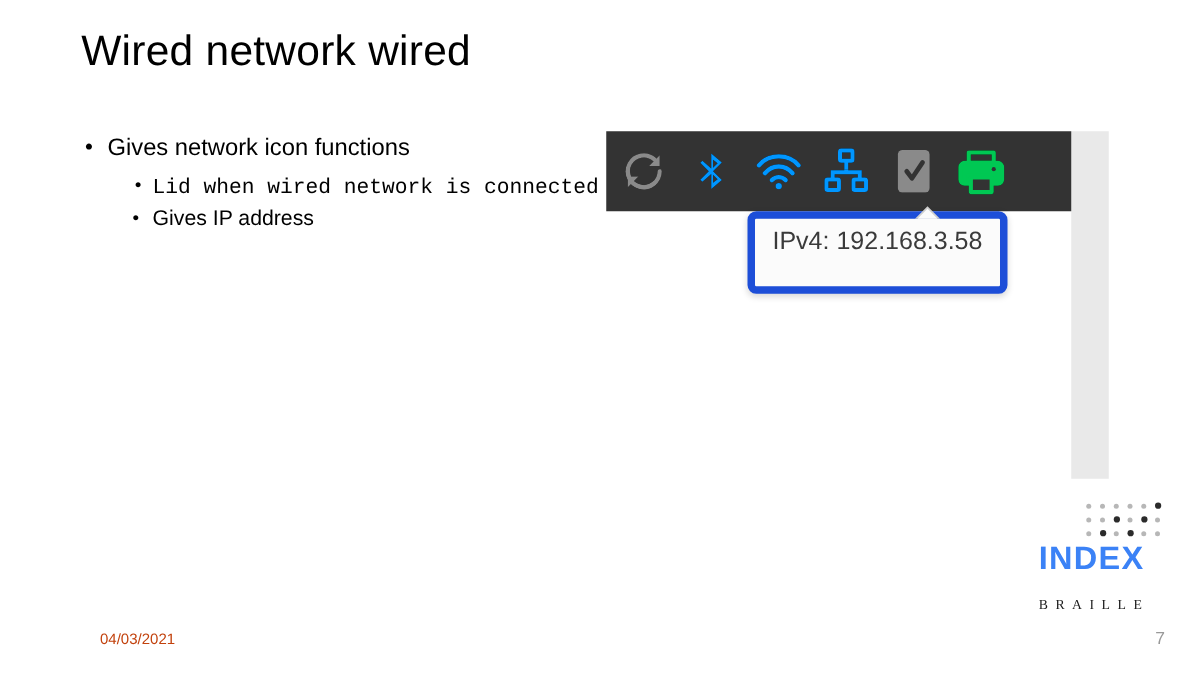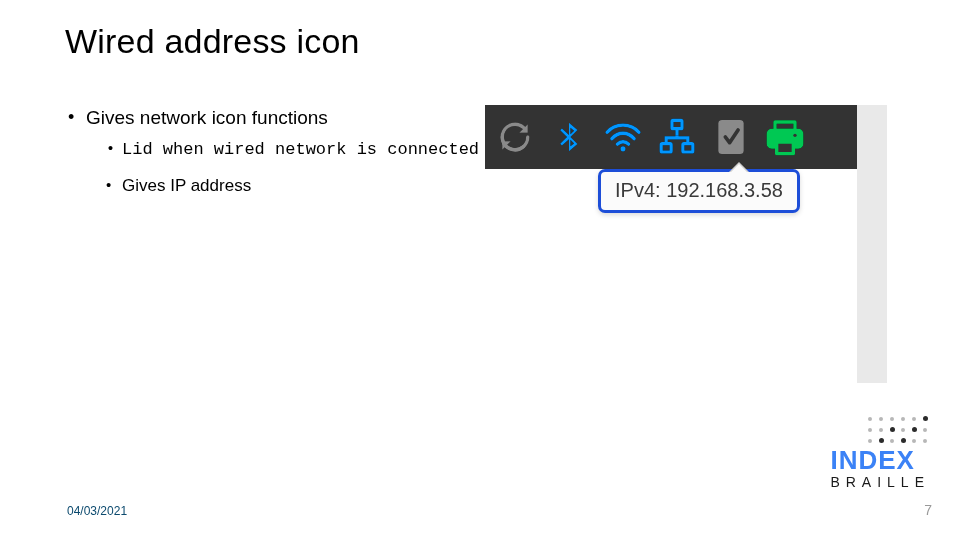--- a/index.html
+++ b/index.html
@@ -27,21 +27,20 @@
     content: "•";
     display: inline-block;
     width: 18px;
     margin-left: 0;
     font-size: 18px;
     vertical-align: 1px;
   }
   .bullet-l2 {
     font-size: 17px;
     margin-left: 38px;
-    margin-top: 12px;
   }
   .bullet-l2::before {
     content: "•";
     display: inline-block;
     width: 16px;
     font-size: 15px;
     vertical-align: 1px;
   }
 
   
@@ -75,23 +74,23 @@
     gap: 14px;
     padding: 0 10px;
   }
   .tray-icon { width: 40px; height: 40px; display: flex; align-items: center; justify-content: center; }
   .tray svg { filter: drop-shadow(0 0 0.2px currentColor); }
 
   .tooltip {
     position: absolute;
     left: 113px;
     top: 64px;
-    padding: 7px 14px 8px;
+    padding: 7px 14px 24px;
     background: #fbfbfb;
-    border: 3px solid #1d4ed8;
+    border: 6px solid #1d4ed8;
     border-radius: 7px;
     box-shadow: 0 2px 5px rgba(0,0,0,0.15);
     font-size: 20px;
     color: #3a3a3a;
     font-family: "Segoe UI", Arial, sans-serif;
   }
   .tooltip::before {
     content: "";
     position: absolute;
     top: -10px;
@@ -106,24 +105,24 @@
     top: -8px;
     left: 130px;
     border-left: 8px solid transparent;
     border-right: 8px solid transparent;
     border-bottom: 8px solid #fbfbfb;
   }
 
   
   .footer-date {
     position: absolute;
-    left: 67px;
+    left: 80px;
     bottom: 22px;
     font-size: 12px;
-    color: #0c4a6e;
+    color: #c2410c;
   }
   .footer-page {
     position: absolute;
     right: 28px;
     bottom: 22px;
     font-size: 14px;
     color: #999;
   }
 
   
@@ -149,33 +148,33 @@
   .logo-dots span.dark { background: #2b2b2b; width: 5px; height: 5px; }
   .logo-word {
     font-family: Arial, sans-serif;
     font-weight: 700;
     font-size: 26px;
     letter-spacing: 1px;
     color: #3b82f6;
     line-height: 0.9;
   }
   .logo-sub {
-    font-family: Liberation Sans, sans-serif;
-    font-size: 14px;
+    font-family: Liberation Serif, serif;
+    font-size: 11px;
     letter-spacing: 6px;
     color: #1a1a1a;
-    margin-top: 2px;
+    margin-top: 20px;
   }
 </style>
 </head>
 <body>
 
 <div class="slide">
 
-  <h1 class="title">Wired address icon</h1>
+  <h1 class="title">Wired network wired</h1>
 
   <div class="body-text">
     <ul>
       <li class="bullet-l1"><span>Gives network icon functions</span></li>
       <li class="bullet-l2" style="margin-top:6px;font-family:Liberation Mono, monospace;"><span>Lid when wired network is connected</span></li>
       <li class="bullet-l2"><span>Gives IP address</span></li>
     </ul>
   </div>
 
   <div class="figure">

